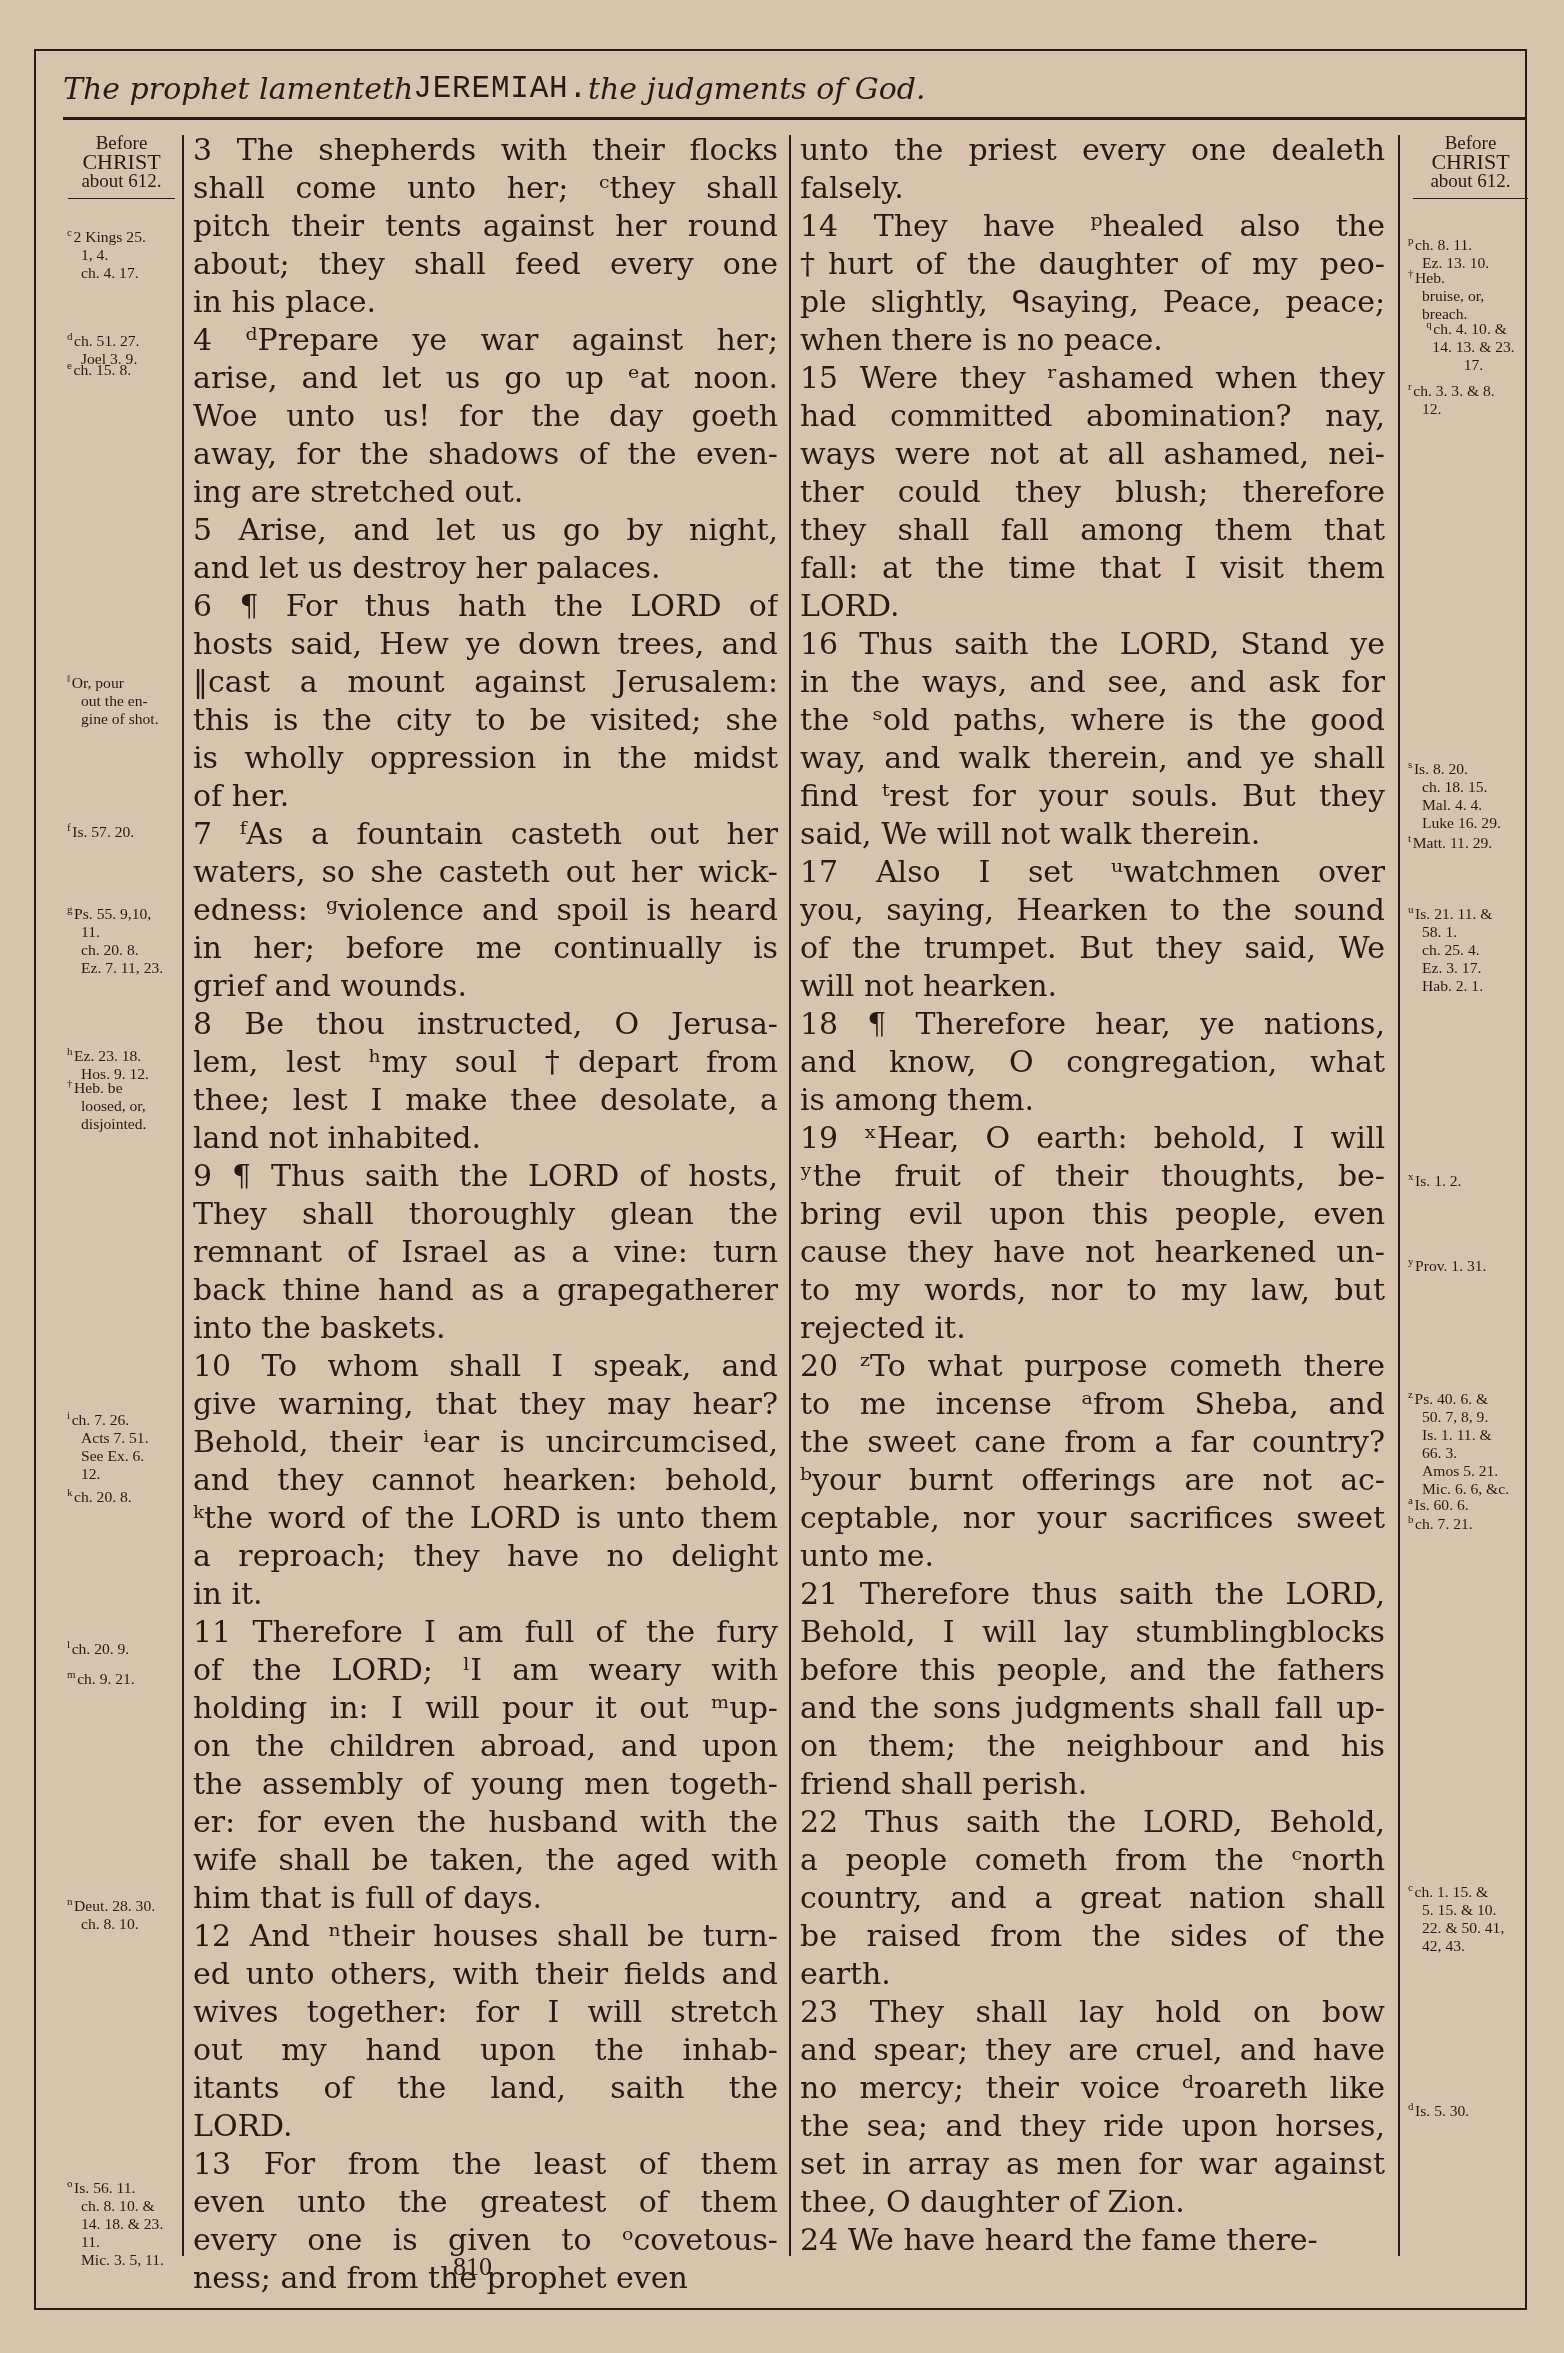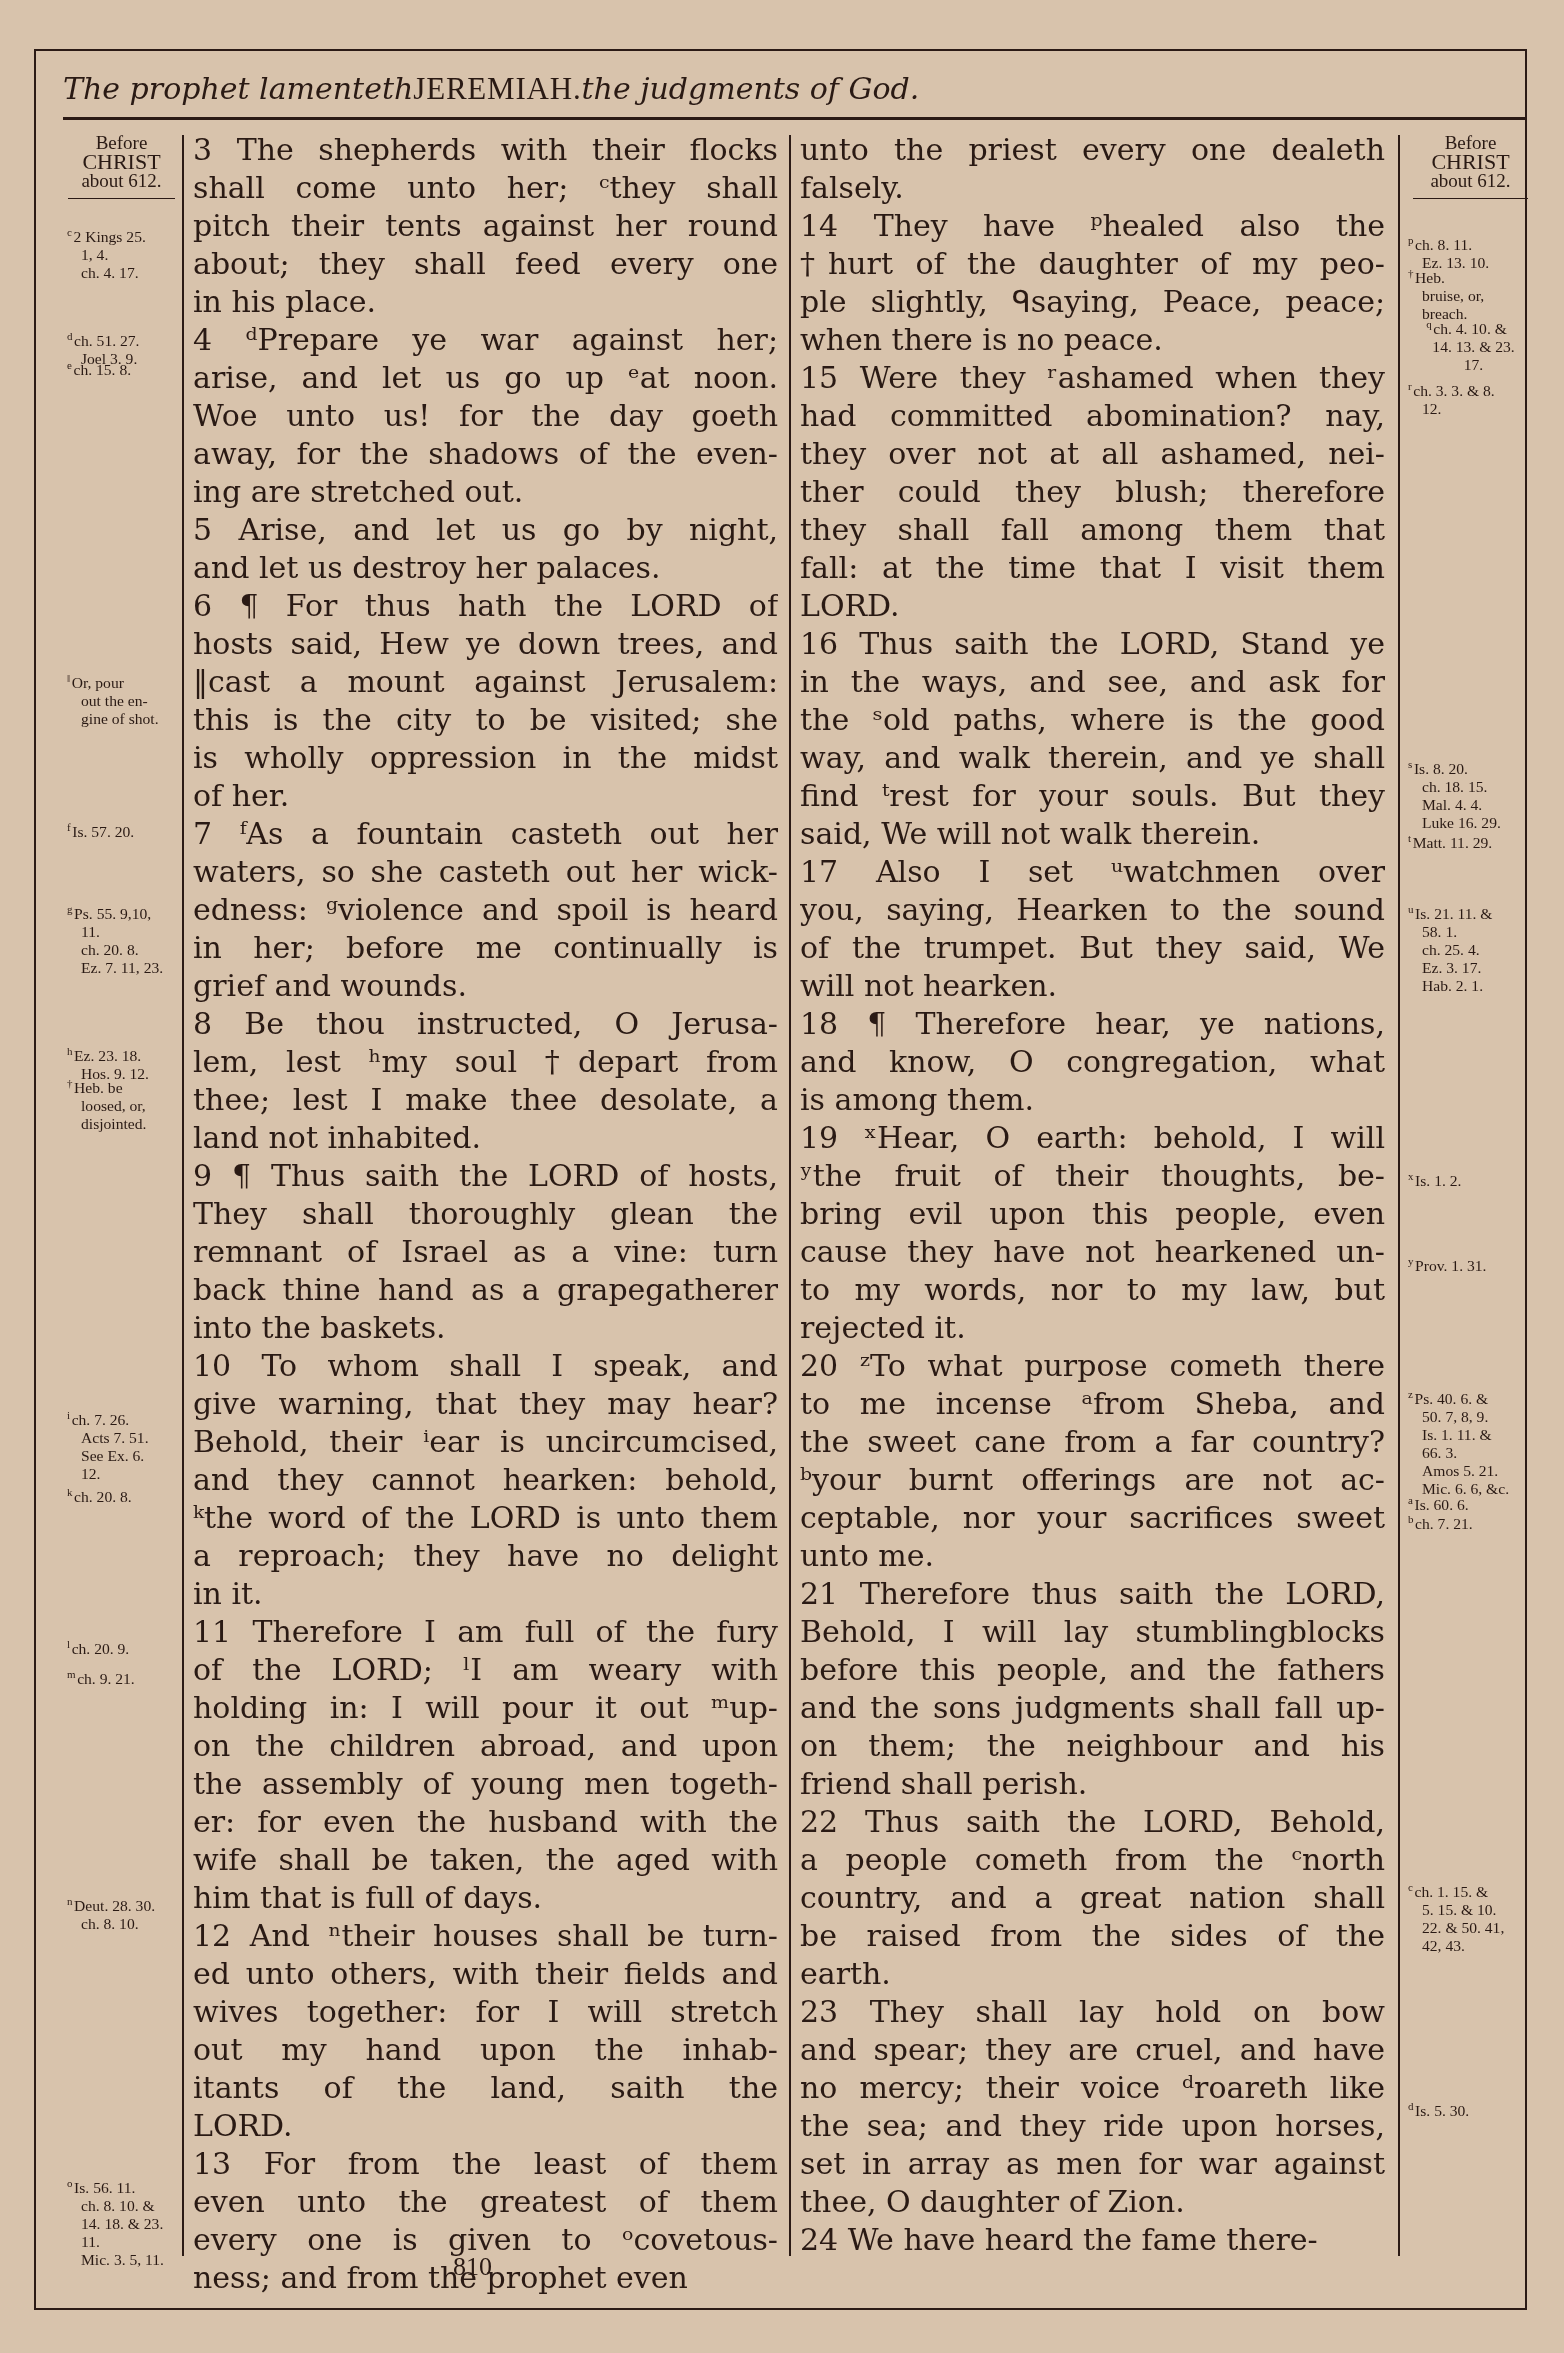--- a/index.html
+++ b/index.html
@@ -12,21 +12,21 @@
   }
   .page-frame {
     position:absolute; left:34px; top:49px; width:1493px; height:2261px;
     border:2.3px solid #2b1a15; box-sizing:border-box;
   }
   .header {
     position:absolute; left:63px; top:65px; width:1463px; height:47px;
     font-size:30px; display:flex; justify-content:flex-start; align-items:center;
   }
   .header .left, .header .right { font-style:italic; font-family:"DejaVu Serif", serif; }
-  .header .center { font-family:Liberation Serif, serif; letter-spacing:0.8px; font-size:31px; }
+  .header .center { font-family:Liberation Mono, monospace; letter-spacing:0.8px; font-size:31px; }
   .header-rule {
     position:absolute; left:63px; top:117px; width:1462px; height:3.1px; background:#2b1a15;
   }
   .margin-col {
     position:absolute; top:133px; font-size:15.6px; line-height:18px;
     font-family:"Liberation Serif", serif;
   }
   .margin-left { left:63px; width:117px; }
   .margin-right { left:1408px; width:125px; }
   .bc { text-align:center; font-size:19px; line-height:19px; }
@@ -177,21 +177,21 @@
   </div>
 <div class="col col-2" id="col2">
     <span class="line">unto the priest every one dealeth</span>
     <span class="line last">falsely.</span>
     <span class="line">14 They have ᵖhealed also the</span>
     <span class="line">†hurt of the daughter of my peo-</span>
     <span class="line">ple slightly, ᑫsaying, Peace, peace;</span>
     <span class="line last">when there is no peace.</span>
     <span class="line">15 Were they ʳashamed when they</span>
     <span class="line">had committed abomination? nay,</span>
-    <span class="line">they over not at all ashamed, nei-</span>
+    <span class="line">ways were not at all ashamed, nei-</span>
     <span class="line">ther could they blush; therefore</span>
     <span class="line">they shall fall among them that</span>
     <span class="line">fall: at the time that I visit them</span>
     <span class="line last">LORD.</span>
     <span class="line">16 Thus saith the LORD, Stand ye</span>
     <span class="line">in the ways, and see, and ask for</span>
     <span class="line">the ˢold paths, where is the good</span>
     <span class="line">way, and walk therein, and ye shall</span>
     <span class="line">find ᵗrest for your souls. But they</span>
     <span class="line last">said, We will not walk therein.</span>

